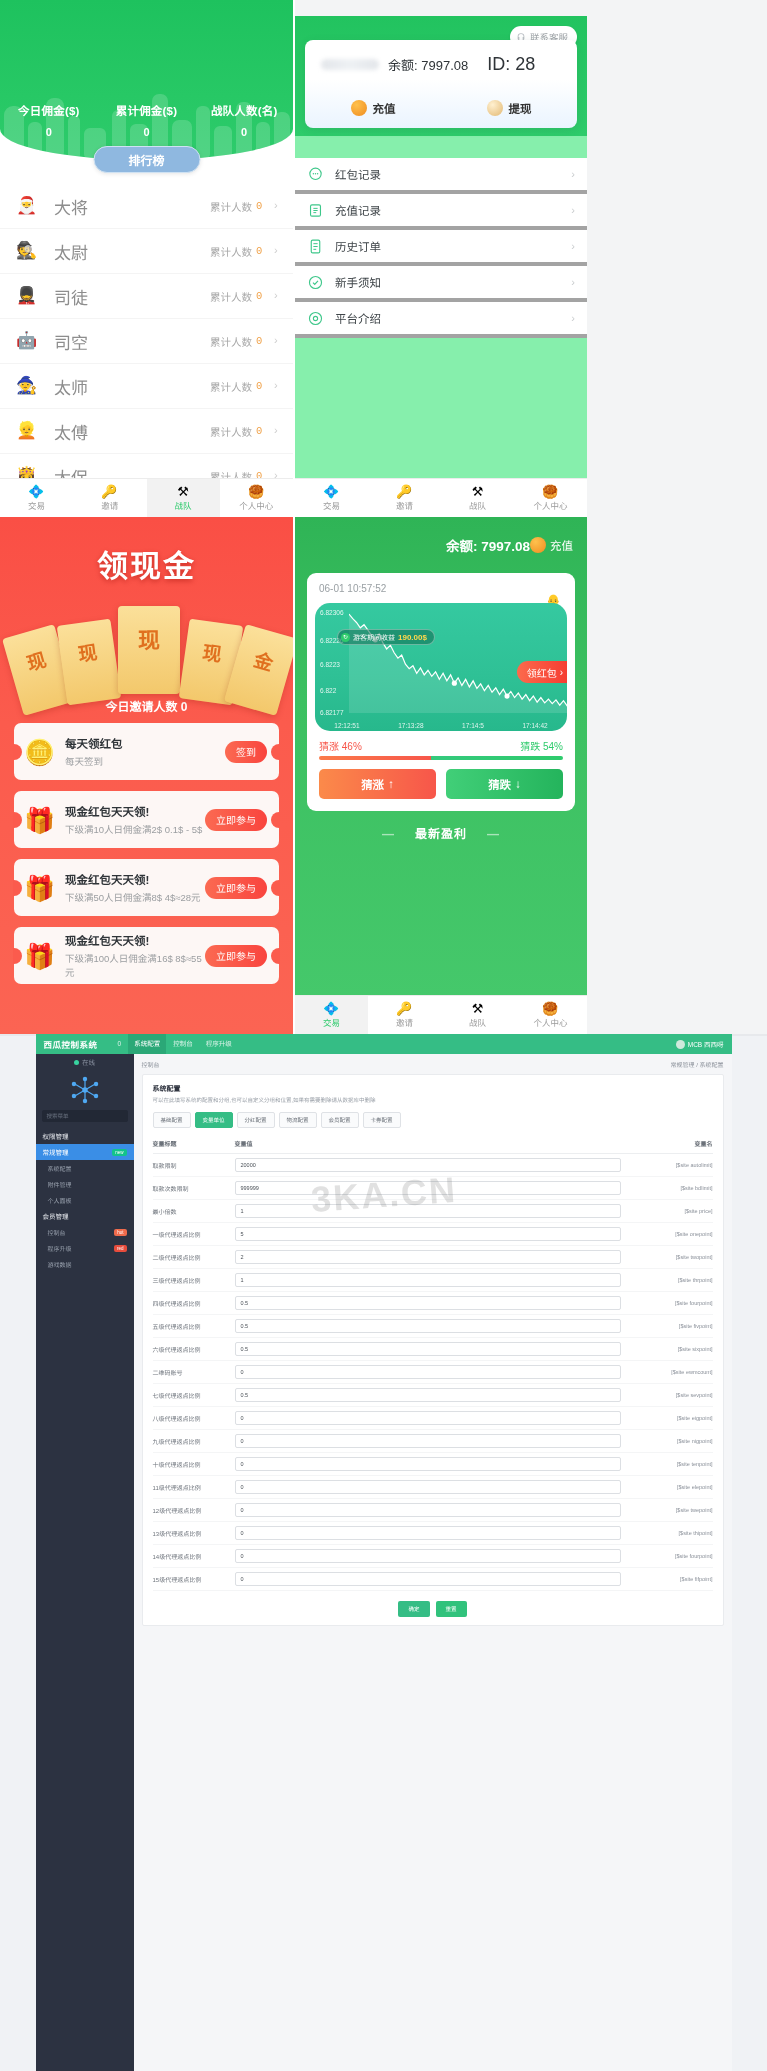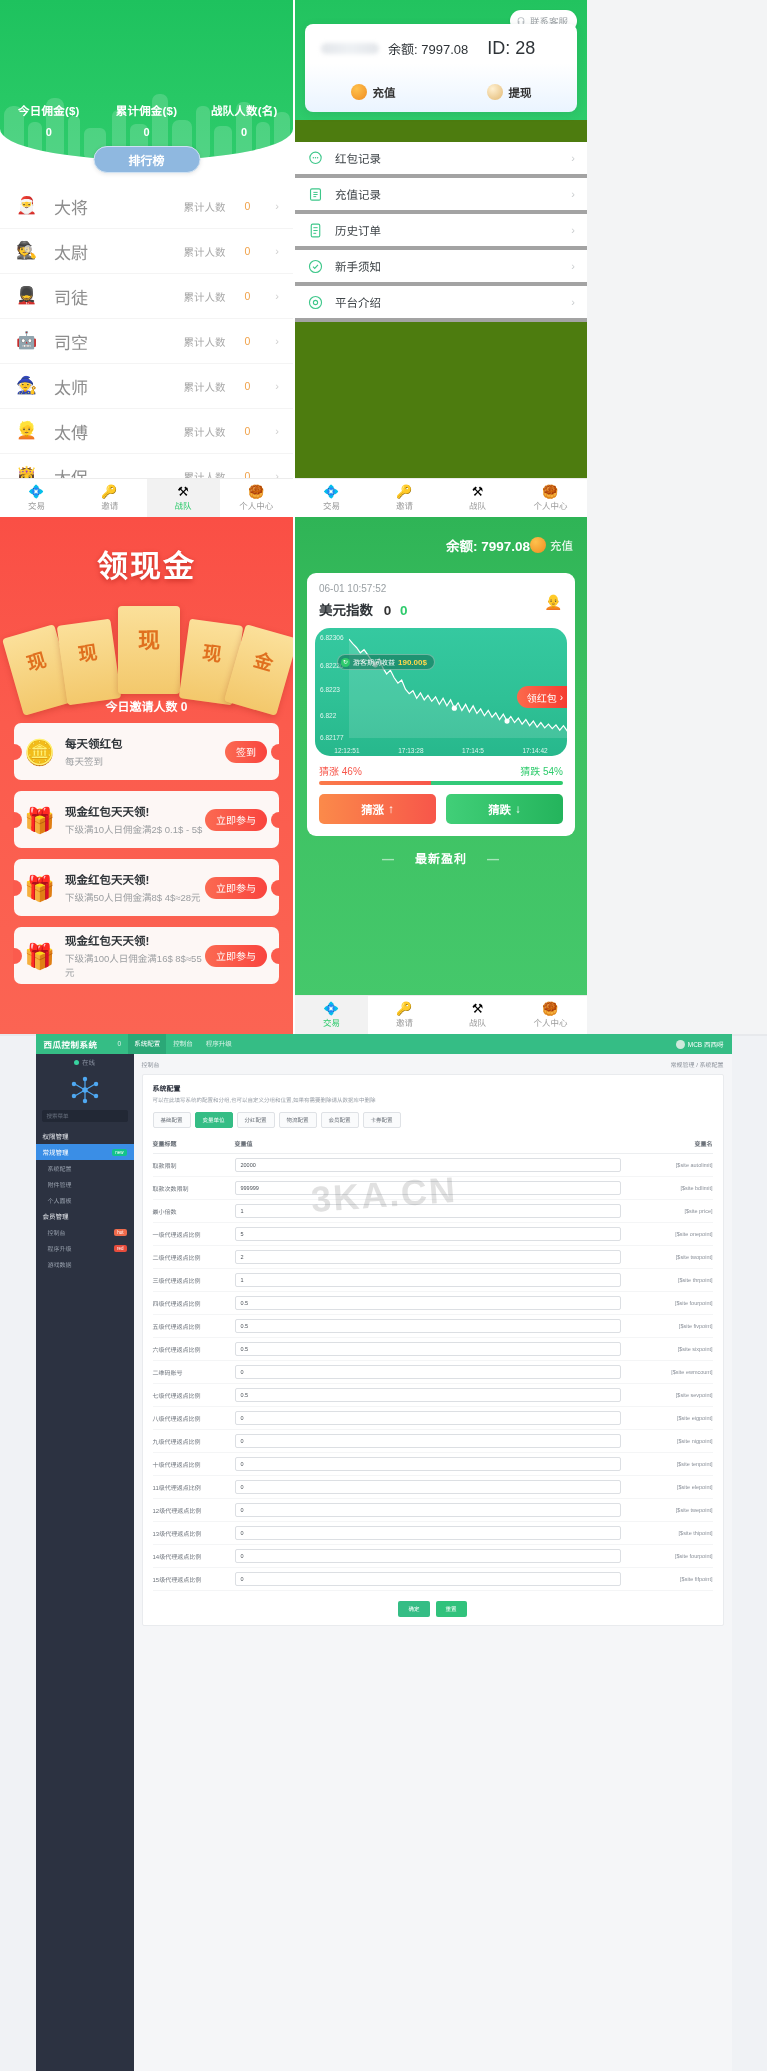--- a/index.html
+++ b/index.html
@@ -36,28 +36,28 @@
     box-shadow:0 1px 4px rgba(0,0,0,.10); border:1px solid #cfe2f3;
     z-index:4;
   }
   .rank-list { margin-top:24px; }
   .rank-row {
     display:flex; align-items:center; height:45px;
     padding:0 14px 0 16px; border-bottom:1px solid #f4f4f4;
   }
   .rank-ava { width:22px; height:22px; flex:0 0 22px; font-size:17px; line-height:22px; text-align:center; }
   .rank-name { margin-left:16px; font-size:17px; color:#8d8d8d; }
-  .rank-right { margin-left:auto; display:flex; align-items:center; gap:19px; }
+  .rank-right { margin-left:auto; display:flex; align-items:center; gap:4px;font-family:Liberation Mono, monospace; }
   .rank-lbl { font-size:10.5px; color:#a8a8a8; }
   .rank-num { font-size:10.5px; color:#f0a24a; }
   .chev { color:#cfcfcf; font-size:11px; margin-left:6px; }
 
   
   #p2 { left:295px; top:0; width:472px; height:517px; background:#f3f4f5; }
-  .p2-inner { position:relative; width:292px; height:641px; background:#4d7c0f; }
+  .p2-inner { position:relative; width:292px; height:641px; background:#86efac;margin-top:16px; }
   .p2-head {
     height:120px;
     background:linear-gradient(180deg,#22c35f 0%,#2ecb6b 100%);
     position:relative;
   }
   .cs-btn {
     position:absolute; right:10px; top:10px; height:22px; padding:0 9px 0 6px;
     background:#fff; border-radius:12px; display:flex; align-items:center; gap:4px;
     box-shadow:0 1px 3px rgba(0,0,0,.09);
   }
@@ -535,25 +535,20 @@
           <span>7997.08</span>
         </div>
         <div class="p4-recharge">
           <span class="coin-ic"></span>
           <span>充值</span>
         </div>
       </div>
 
       <div class="chart-card">
         <div class="cc-time">06-01 10:57:52</div>
-        <div class="cc-name">
-          <span>美元指数</span>
-          <span class="z1">0</span>
-          <span class="z2">0</span>
-        </div>
         <div class="cc-avatar">🧑‍🦲</div>
 
         <div class="chart-box">
           <div class="y-lbl" style="top:6px">6.82306</div>
           <div class="y-lbl" style="top:34px">6.82226</div>
           <div class="y-lbl" style="top:58px">6.8223</div>
           <div class="y-lbl" style="top:84px">6.822</div>
           <div class="y-lbl" style="top:106px">6.82177</div>
           <svg id="chart-svg" viewBox="0 0 260 120" preserveAspectRatio="none" style="position:absolute;left:34px;top:4px;width:222px;height:106px">
               <path d="M0.0 8.0 L4.4 13.2 L8.8 17.5 L13.2 23.5 L17.6 20.0 L22.0 26.0 L26.4 32.1 L30.8 37.2 L35.3 30.3 L39.7 40.7 L44.1 47.5 L48.5 43.2 L52.9 51.8 L57.3 57.9 L61.7 54.4 L66.1 64.7 L70.5 69.9 L74.9 66.4 L79.3 75.0 L83.7 69.0 L88.1 76.8 L92.5 71.6 L96.9 78.5 L101.4 73.3 L105.8 81.9 L110.2 75.0 L114.6 83.6 L119.0 76.8 L123.4 86.2 L127.8 80.2 L132.2 88.8 L136.6 81.9 L141.0 90.5 L145.4 83.6 L149.8 92.2 L154.2 87.1 L158.6 94.8 L163.1 88.8 L167.5 96.5 L171.9 91.4 L176.3 99.1 L180.7 93.1 L185.1 100.8 L189.5 95.7 L193.9 102.5 L198.3 97.4 L202.7 104.3 L207.1 99.1 L211.5 106.0 L215.9 100.8 L220.3 107.7 L224.7 102.5 L229.2 108.6 L233.6 104.3 L238.0 109.4 L242.4 105.1 L246.8 111.1 L251.2 106.0 L255.6 112.0 L260.0 107.7 L260 120 L0 120 Z" fill="rgba(255,255,255,0.13)"></path>

